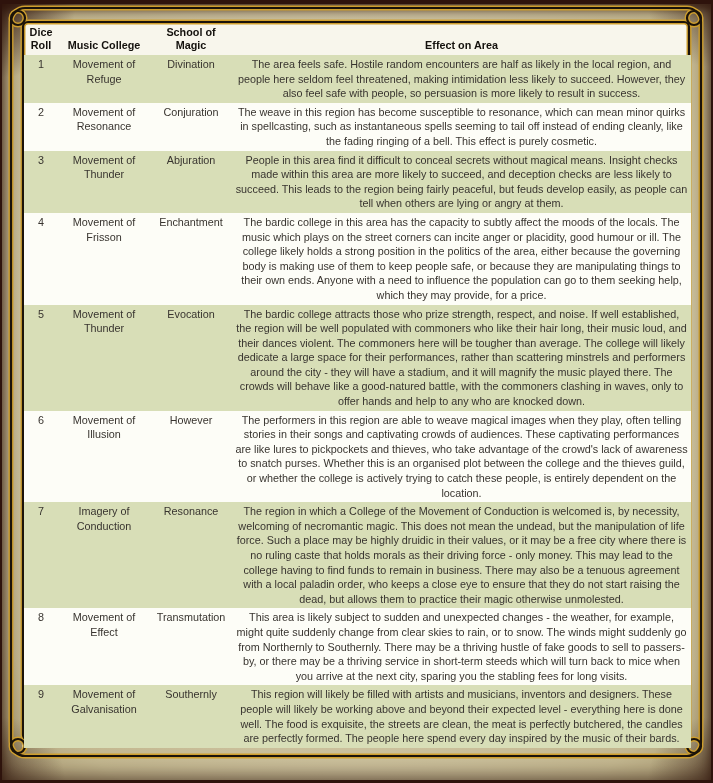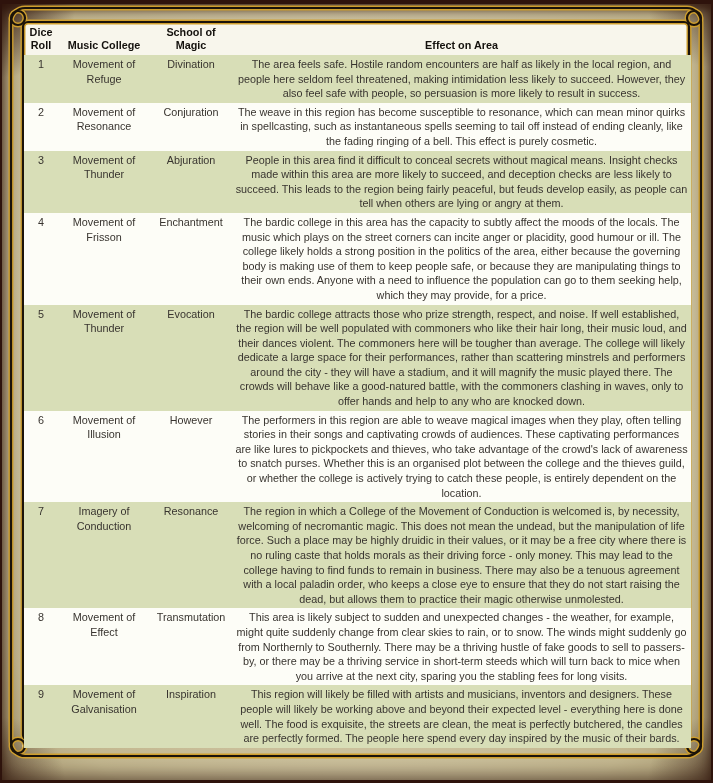--- a/index.html
+++ b/index.html
@@ -147,18 +147,18 @@
       </tr>
       <tr class="even">
         <td>8</td>
         <td>Movement of Effect</td>
         <td>Transmutation</td>
         <td>This area is likely subject to sudden and unexpected changes - the weather, for example, might quite suddenly change from clear skies to rain, or to snow. The winds might suddenly go from Northernly to Southernly. There may be a thriving hustle of fake goods to sell to passers-by, or there may be a thriving service in short-term steeds which will turn back to mice when you arrive at the next city, sparing you the stabling fees for long visits.</td>
       </tr>
       <tr class="odd">
         <td>9</td>
         <td>Movement of Galvanisation</td>
-        <td>Inspiration</td>
+        <td>Southernly</td>
         <td>This region will likely be filled with artists and musicians, inventors and designers. These people will likely be working above and beyond their expected level - everything here is done well. The food is exquisite, the streets are clean, the meat is perfectly butchered, the candles are perfectly formed. The people here spend every day inspired by the music of their bards.</td>
       </tr>
     </tbody>
   </table>
 </div>
 
 </body></html>

